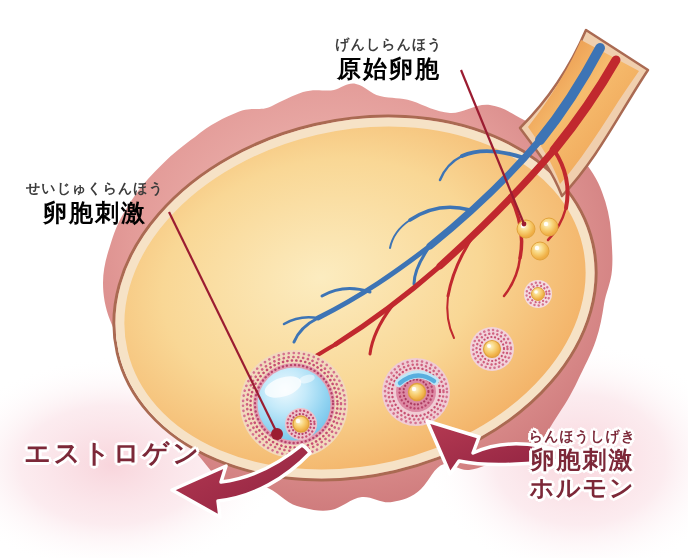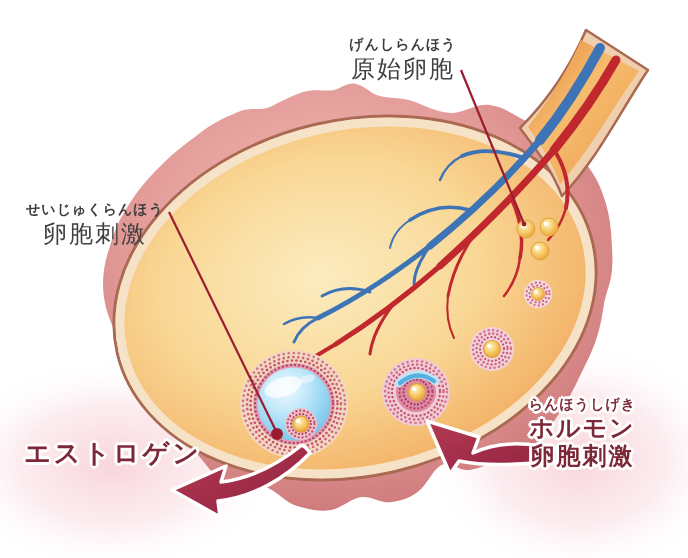--- a/index.html
+++ b/index.html
@@ -3,31 +3,31 @@
 <meta charset="utf-8">
 <style>
   html,body{margin:0;padding:0;background:#ffffff;}
   .stage{
     position:relative;width:688px;height:558px;background:#ffffff;overflow:hidden;
     font-family:"Liberation Sans", sans-serif;
   }
   .stage svg{position:absolute;left:0;top:0;}
   .label{position:absolute;text-align:center;line-height:1.25;}
   .label-dark .furigana{display:block;font-size:14px;letter-spacing:1px;font-weight:600;color:#3c3c3c;}
-  .label-dark .main{display:block;font-size:24px;font-weight:normal;letter-spacing:2px;color:#404040;}
+  .label-dark .main{display:block;font-size:24px;font-weight:bold;letter-spacing:2px;color:#000000;}
   .maroon{color:#7c2838;}
   .outline-white{
     text-shadow:
       -2px -2px 0 #fff, -2px 0 0 #fff, -2px 2px 0 #fff,
        0 -2px 0 #fff,  0 2px 0 #fff,
        2px -2px 0 #fff, 2px 0 0 #fff, 2px 2px 0 #fff,
       -3px 0 0 #fff, 3px 0 0 #fff, 0 3px 0 #fff, 0 -3px 0 #fff;
   }
   .estrogen-label{font-size:26px;font-weight:bold;letter-spacing:3px;}
-  .fsh-label .furigana{display:block;font-size:14px;font-weight:bold;letter-spacing:1px;}
+  .fsh-label .furigana{display:block;font-size:14px;font-weight:bold;letter-spacing:1px;margin-top:32px;}
   .fsh-label .big{display:block;font-size:24px;font-weight:bold;letter-spacing:2px;line-height:1.18;}
 </style>
 </head>
 <body>
 
 <div class="stage">
 
   <svg width="688" height="558" viewBox="0 0 688 558">
     <defs>
       <radialGradient id="gradGlow" cx="50%" cy="50%" r="50%">
@@ -209,31 +209,31 @@
 
     <path fill="url(#gradArrow)" stroke="#ffffff" stroke-width="3.5" stroke-linejoin="round" d="
       M302,445 C276,466 248,479 221,482 L226,466 L172,490 L220,517 L218,501
       C254,497 286,478 310,453 C308,449 305,447 302,445 Z"></path>
 
     <path fill="url(#gradArrow)" stroke="#ffffff" stroke-width="3.5" stroke-linejoin="round" d="
       M566,453 C531,441 499,441 473,453 L479,437 L427,421 L450,474 L459,461
       C494,468 531,463 565,460 C566,458 566,455 566,453 Z"></path>
   </svg>
 
-  <div class="label label-dark" style="top:36px;left:298px;width:210px;">
+  <div class="label label-dark" style="top:36px;left:284px;width:210px;">
     <span class="furigana">げんしらんほう</span>
     <span class="main">原始卵胞</span>
   </div>
 
-  <div class="label label-dark" style="top:201px;left:0px;width:190px;">
+  <div class="label label-dark" style="top:180px;left:0px;width:190px;">
     <span class="furigana">せいじゅくらんほう</span>
     <span class="main">卵胞刺激</span>
   </div>
 
   <div class="label estrogen-label maroon outline-white" style="top:437px;left:8px;width:210px;">エストロゲン</div>
 
   <div class="label fsh-label maroon outline-white" style="top:396px;left:480px;width:205px;">
     <span class="furigana">らんほうしげき</span>
+    <span class="big">卵胞刺激</span>
     <span class="big">ホルモン</span>
-    <span class="big">卵胞刺激</span>
   </div>
 
 </div>
 
 </body></html>

